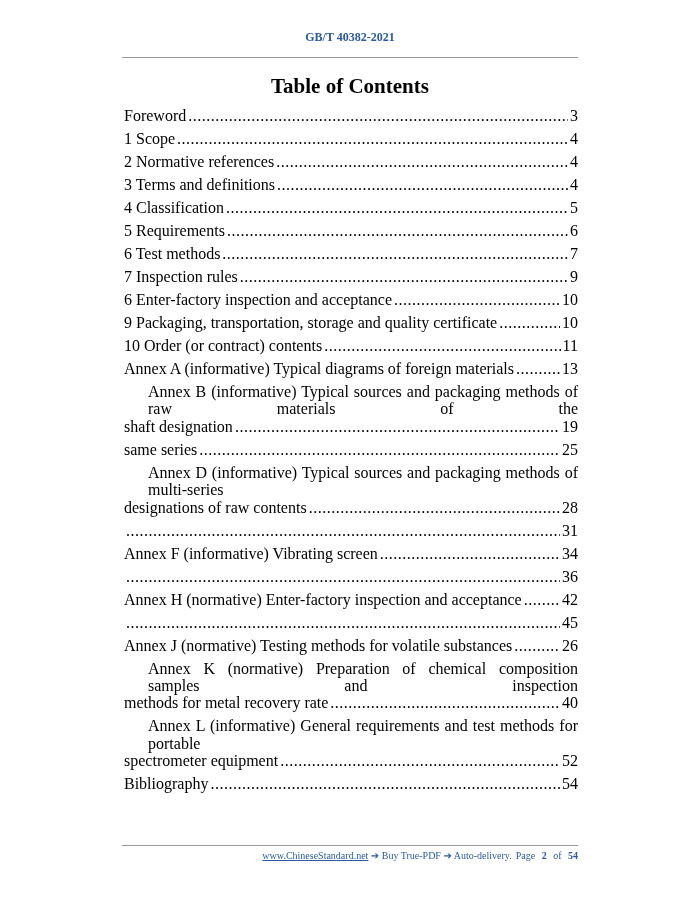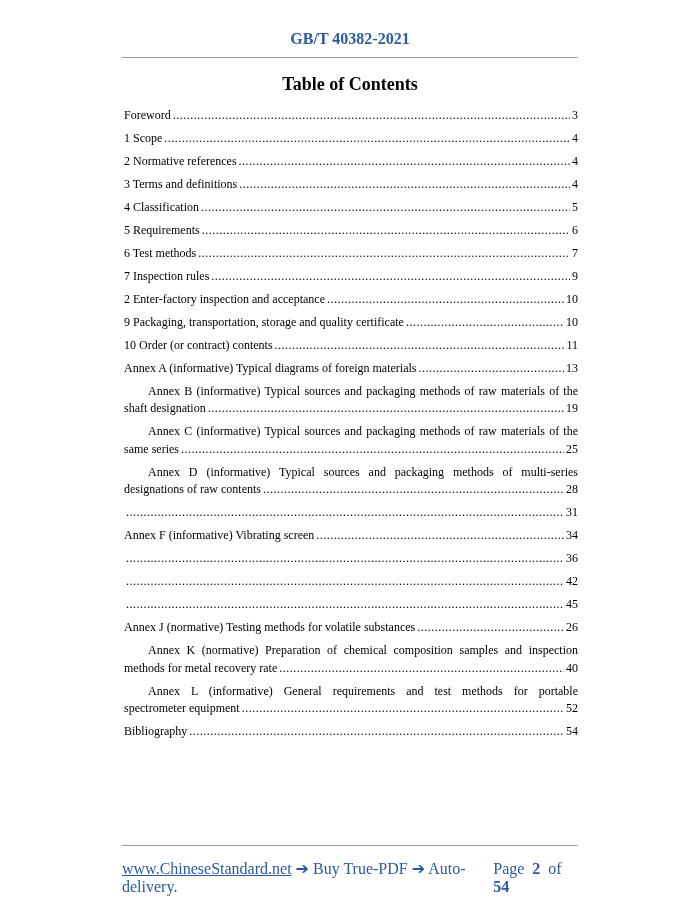--- a/index.html
+++ b/index.html
@@ -9,44 +9,44 @@
     height: 906px;
     background: #ffffff;
     font-family: "Liberation Serif", "DejaVu Serif", serif;
     color: #000;
     overflow: hidden;
   }
   .doc-header {
     position: absolute;
     top: 30px; left: 0; right: 0;
     text-align: center;
-    font-size: 16px;
+    font-size: 12px;
     font-weight: bold;
     color: var(--accent, #2b5aa0);
   }
   .header-rule {
     position: absolute;
     top: 57px; left: 122px; right: 122px;
     border-top: 1px solid #9a9a9a;
   }
   .page-title {
     position: absolute;
     top: 74px; left: 0; right: 0;
     text-align: center;
-    font-size: 18px;
+    font-size: 21px;
     font-weight: bold;
   }
   .toc {
     position: absolute;
     top: 107px;
     left: 124px;
     right: 122px;
   }
   .toc-entry {
-    font-size: 12px;
+    font-size: 16px;
     line-height: 17.4px;
     margin-bottom: 5.6px;
   }
   .toc-line-full {
     text-align: justify;
     text-align-last: justify;
     margin-left: 24px;
   }
   .toc-line-last {
     display: flex;
@@ -65,23 +65,22 @@
     position: absolute;
     top: 845px; left: 122px; right: 122px;
     border-top: 1px solid #9a9a9a;
   }
   .doc-footer {
     position: absolute;
     top: 850px; left: 122px; right: 122px;
     display: flex;
     justify-content: flex-end;
     align-items: baseline;
-    font-size: 16px;
+    font-size: 10px;
     color: var(--accent, #2b5aa0);
-    margin-top: 9px;
   }
   .site-link {
     text-decoration: underline;
     color: var(--accent, #2b5aa0);
     cursor: pointer;
   }
   .footer-page span { margin-left: 4px; }
   .footer-page .num { font-weight: bold; }
 </style>
 </head>
@@ -147,21 +146,21 @@
       </div>
       <div class="toc-entry">
         <div class="toc-line-last">
           <span class="toc-text">7 Inspection rules</span>
           <span class="toc-dots">................................................................................................................................................................................................................................................</span>
           <span class="toc-page">9</span>
         </div>
       </div>
       <div class="toc-entry">
         <div class="toc-line-last">
-          <span class="toc-text">2 Enter-factory inspection and acceptance</span>
+          <span class="toc-text">6 Enter-factory inspection and acceptance</span>
           <span class="toc-dots">................................................................................................................................................................................................................................................</span>
           <span class="toc-page">10</span>
         </div>
       </div>
       <div class="toc-entry">
         <div class="toc-line-last">
           <span class="toc-text">9 Packaging, transportation, storage and quality certificate</span>
           <span class="toc-dots">................................................................................................................................................................................................................................................</span>
           <span class="toc-page">10</span>
         </div>
@@ -182,21 +181,20 @@
       </div>
       <div class="toc-entry">
         <div class="toc-line-full">Annex B (informative) Typical sources and packaging methods of raw materials of the</div>
         <div class="toc-line-last">
           <span class="toc-text">shaft designation</span>
           <span class="toc-dots">................................................................................................................................................................................................................................................</span>
           <span class="toc-page">19</span>
         </div>
       </div>
       <div class="toc-entry">
-        <div class="toc-line-full">Annex C (informative) Typical sources and packaging methods of raw materials of the</div>
         <div class="toc-line-last">
           <span class="toc-text">same series</span>
           <span class="toc-dots">................................................................................................................................................................................................................................................</span>
           <span class="toc-page">25</span>
         </div>
       </div>
       <div class="toc-entry">
         <div class="toc-line-full">Annex D (informative) Typical sources and packaging methods of multi-series</div>
         <div class="toc-line-last">
           <span class="toc-text">designations of raw contents</span>
@@ -218,20 +216,21 @@
         </div>
       </div>
       <div class="toc-entry">
         <div class="toc-line-last">
           <span class="toc-dots">................................................................................................................................................................................................................................................</span>
           <span class="toc-page">36</span>
         </div>
       </div>
       <div class="toc-entry">
         <div class="toc-line-last">
+          <span class="toc-text">Annex H (normative) Enter-factory inspection and acceptance</span>
           <span class="toc-dots">................................................................................................................................................................................................................................................</span>
           <span class="toc-page">42</span>
         </div>
       </div>
       <div class="toc-entry">
         <div class="toc-line-last">
           <span class="toc-dots">................................................................................................................................................................................................................................................</span>
           <span class="toc-page">45</span>
         </div>
       </div>

